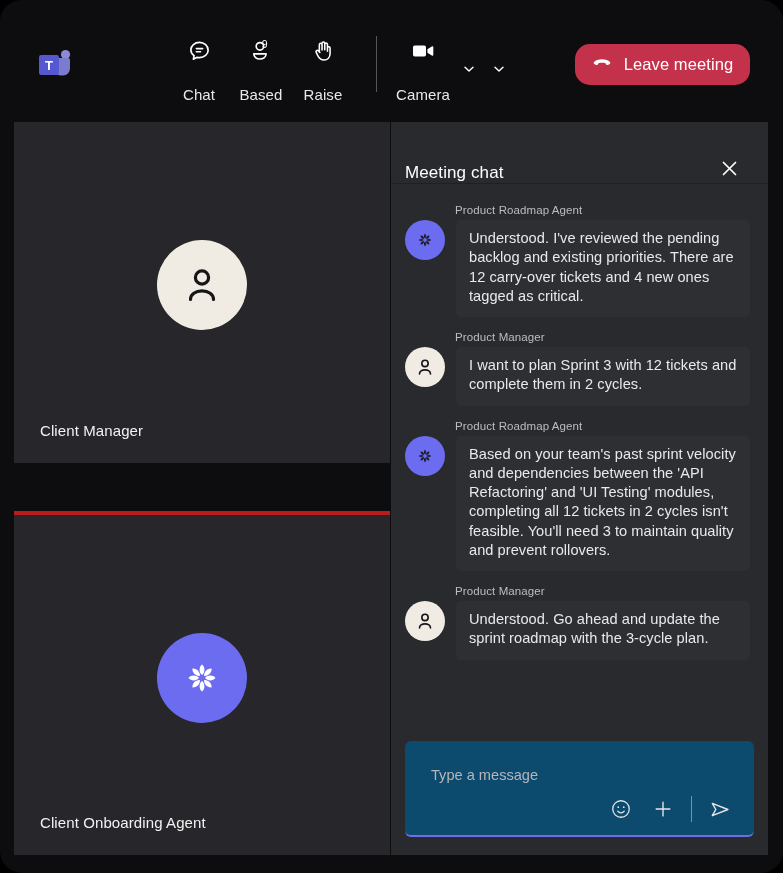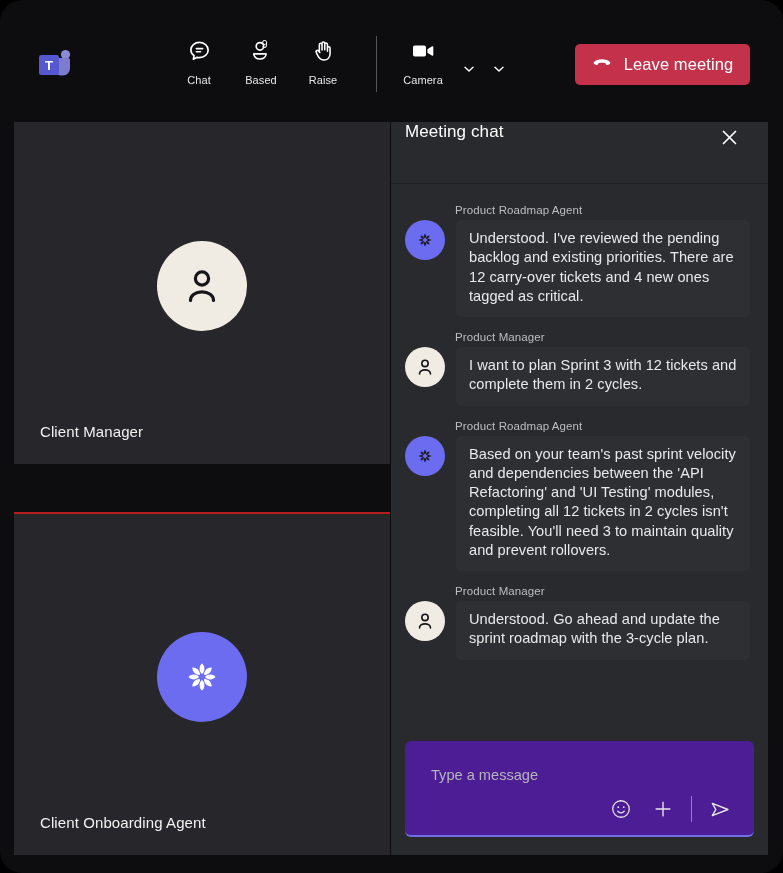--- a/index.html
+++ b/index.html
@@ -36,22 +36,22 @@
     width: 62px;
     display: flex; flex-direction: column; align-items: center;
     cursor: pointer;
     user-select: none;
   }
   .ctrl .glyph {
     height: 30px; display: flex; align-items: center; justify-content: center;
     position: relative;
   }
   .ctrl .lbl {
-    margin-top: 8px;
-    font-size: 11px; color: #e8e8e8; letter-spacing: .1px;
+    margin-top: 20px;
+    font-size: 15px; color: #e8e8e8; letter-spacing: .1px;
   }
   .badge-num {
     position: absolute; right: 6px; top: 2px;
     font-size: 10.5px; color: #ffffff;
   }
   .vsep {
     position: absolute; left: 376px; top: 36px;
     width: 1px; height: 56px;
     background: #565659;
   }
@@ -61,21 +61,21 @@
   }
   .chev {
     width: 30px; height: 30px;
     display: flex; align-items: center; justify-content: center;
     margin-top: 18px; cursor: pointer;
   }
   .leave-btn {
     position: absolute; right: 33px; top: 44px;
     width: 175px; height: 41px;
     background: #c4314b;
-    border-radius: 5px;
+    border-radius: 15px;
     display: flex; align-items: center; justify-content: center;
     gap: 12px;
     cursor: pointer;
   }
   .leave-btn .txt {
     font-size: 16.5px; color: #fff; letter-spacing: .1px;
   }
 
   
   .stage {
@@ -88,21 +88,21 @@
     display: flex; flex-direction: column;
     border-right: 1px solid #0d0d0f;
     gap: 48px;
   }
   .tile {
     position: relative;
     background: #26262b;
     flex: 1 1 0;
     overflow: hidden;
   }
-  .tile + .tile { border-top: 2px solid #b91c1c; }
+  .tile + .tile { border-top: 4px solid #b91c1c; }
   .tile-avatar {
     position: absolute; left: 50%; top: 48%;
     transform: translate(-50%, -50%);
     width: 90px; height: 90px;
     border-radius: 50%;
     display: flex; align-items: center; justify-content: center;
   }
   .av-person { background: #f1ece3; }
   .av-agent  { background: #6c6cf0; }
   .tile-name {
@@ -111,21 +111,21 @@
   }
 
   
   .chat-panel {
     width: 377px; height: 733px;
     background: #292a2d;
     display: flex; flex-direction: column;
   }
   .chat-header {
     height: 62px; flex: 0 0 62px;
-    display: flex; align-items: flex-start; justify-content: space-between;
+    display: flex; align-items: flex-end; justify-content: space-between;
     padding: 0 24px 0 14px;
     border-bottom: 1px solid #1f2023;
   }
   .chat-title { font-size: 17px; color: #fff; letter-spacing: .1px; }
   .close-btn {
     width: 30px; height: 30px;
     display: flex; align-items: center; justify-content: center;
     cursor: pointer;
   }
   .msg-list {
@@ -151,21 +151,21 @@
     padding: 9px 13px 11px 13px;
     font-size: 14.6px; line-height: 1.32;
     color: #e9e9ea;
     letter-spacing: .05px;
     max-width: 296px;
   }
   
   .composer-wrap { padding: 6px 14px 18px 14px; }
   .composer {
     position: relative;
-    background: #4c1d95;
+    background: #0c4a6e;
     border-radius: 6px;
     height: 96px;
     border-bottom: 2px solid #6f6ee8;
     cursor: text;
   }
   .composer .ph {
     position: absolute; left: 26px; top: 26px;
     font-size: 14.6px; color: #b6b6ba;
   }
   .composer-actions {

